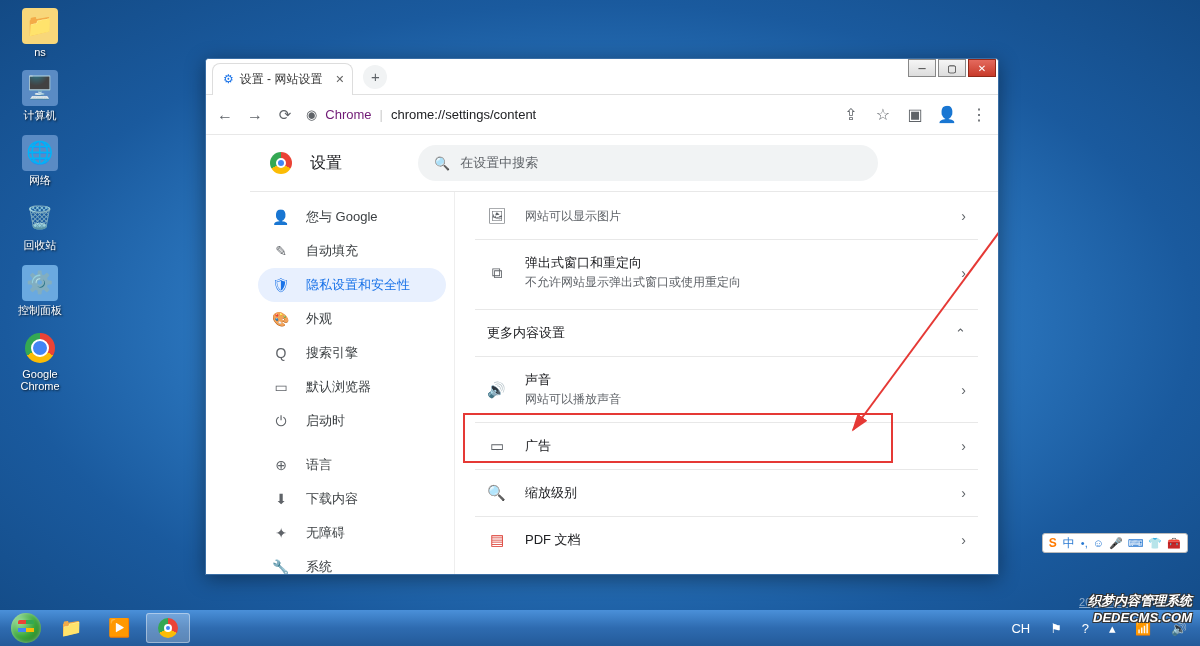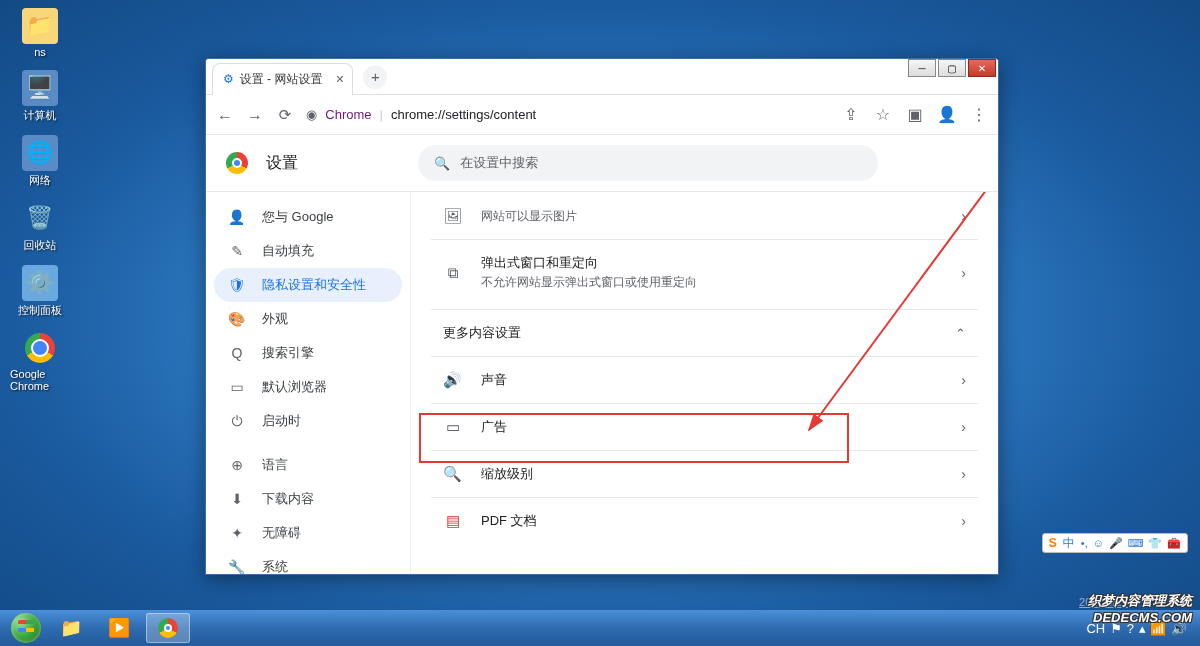--- a/index.html
+++ b/index.html
@@ -3,21 +3,21 @@
 <meta charset="utf-8">
 <style>
 * { margin: 0; padding: 0; box-sizing: border-box; font-family: "Segoe UI", "Microsoft YaHei", Arial, sans-serif; }
 html, body { width: 1200px; height: 646px; overflow: hidden; }
 body { background: radial-gradient(ellipse at center, #4fa8e8 0%, #2e7bc4 40%, #1a5a9e 70%, #134a85 100%); position: relative; }
 
 
 .desktop-icons { position: absolute; top: 8px; left: 10px; display: flex; flex-direction: column; gap: 12px; }
 .d-icon { width: 60px; display: flex; flex-direction: column; align-items: center; gap: 2px; cursor: pointer; }
 .d-icon .ico { width: 36px; height: 36px; background: #f8d77a; border-radius: 4px; display:flex;align-items:center;justify-content:center;font-size:22px;}
-.d-icon .lbl { color: #fff; font-size: 11px; text-align: left; text-shadow: 1px 1px 2px rgba(0,0,0,0.8); }
+.d-icon .lbl { color: #fff; font-size: 11px; text-align: center; text-shadow: 1px 1px 2px rgba(0,0,0,0.8); }
 
 
 .chrome-window { position: absolute; left: 205px; top: 58px; width: 794px; height: 517px; background: #fff; border: 1px solid #3a6ea5; border-radius: 4px 4px 0 0; box-shadow: 0 4px 20px rgba(0,0,0,0.4); display: flex; flex-direction: column; overflow: hidden; }
 
 .titlebar { height: 36px; background: #fff; display: flex; align-items: center; border-bottom: 1px solid #e0e0e0; position: relative; }
 .tab { height: 32px; margin-left: 6px; margin-top: 4px; padding: 0 30px 0 10px; background: #fff; border-radius: 8px 8px 0 0; display: flex; align-items: center; gap: 6px; font-size: 12px; color: #333; position: relative; border: 1px solid #ddd; border-bottom: none; }
 .tab .close-x { position: absolute; right: 8px; font-size: 11px; color: #666; cursor: pointer; }
 .newtab { width: 24px; height: 24px; margin-left: 10px; border-radius: 50%; background: #f1f3f4; display:flex;align-items:center;justify-content:center;font-size:15px;color:#5f6368;cursor:pointer; }
 .win-controls { position: absolute; right: 0; top: 0; display: flex; }
 .win-btn { width: 28px; height: 18px; display:flex;align-items:center;justify-content:center;font-size:10px;cursor:pointer;border:1px solid #888;margin-right:2px;background:linear-gradient(#f5f5f5,#ddd);}
@@ -25,21 +25,21 @@
 
 .omnibar { height: 40px; display: flex; align-items: center; padding: 0 10px; gap: 12px; border-bottom: 1px solid #e8e8e8; }
 .nav-ico { width: 18px; height: 18px; color: #5f6368; cursor: pointer; display:flex;align-items:center;justify-content:center;font-size:16px; }
 .nav-ico.reload { font-size: 15px; }
 .urlbox { flex: 1; display: flex; align-items: center; gap: 8px; font-size: 13px; color: #5f6368; }
 .urlbox .secure { color:#5f6368;font-size:13px; }
 .urlbox .chrome-prefix { color:#701a75; }
 .urlbox .path { color:#202124; }
 .right-icons { display:flex; gap:14px; align-items:center;}
 
-.content-area { flex: 1; display: flex; flex-direction: column; overflow: hidden; }
+.content-area { flex: 1; display: flex; flex-direction: column; overflow: hidden; padding-left: 44px; }
 .settings-header { height: 56px; display:flex;align-items:center;padding:0 20px;gap:18px; }
 .chrome-logo { width:22px;height:22px;border-radius:50%;background:conic-gradient(#ea4335 0 120deg,#fbbc05 120deg 240deg,#34a853 240deg 360deg);position:relative;}
 .chrome-logo::after{content:"";position:absolute;inset:6px;background:#4285f4;border-radius:50%;border:2px solid #fff;}
 .settings-title { font-size: 16px; color: #202124; }
 .search-settings { flex:1; max-width:460px; margin-left:auto; height:36px; background:#f1f3f4;border-radius:18px;display:flex;align-items:center;padding:0 16px;gap:10px;color:#5f6368;font-size:13px;margin-right:100px;}
 
 .settings-body { flex:1; display:flex; overflow:hidden; border-top:1px solid #e8e8e8;}
 .sidebar { width: 205px; padding: 8px 0; overflow-y: auto; border-right: 1px solid #eee;}
 .sb-item { height: 34px; margin: 0 8px; padding: 0 14px; display:flex;align-items:center;gap:16px;border-radius:17px;font-size:13px;color:#3c4043;cursor:pointer;}
 .sb-item.active { background:#e8f0fe; color:#1a73e8; }
@@ -65,21 +65,21 @@
 .start-orb { width:40px;height:36px;display:flex;align-items:center;justify-content:center;cursor:pointer;}
 .start-orb .orb { width:30px;height:30px;border-radius:50%;background:radial-gradient(circle at 30% 30%,#9de09d,#3ba73b 50%,#1a6b1a);box-shadow:0 0 4px rgba(255,255,255,0.5) inset;position:relative;}
 .start-orb .orb::after{content:"";position:absolute;inset:7px;background:
   linear-gradient(#ea4335 0 50%,transparent 50%) 0 0/50% 50% no-repeat,
   linear-gradient(#34a853 0 50%,transparent 50%) 100% 0/50% 50% no-repeat,
   linear-gradient(#4285f4 0 50%,transparent 50%) 0 100%/50% 50% no-repeat,
   linear-gradient(#fbbc05 0 50%,transparent 50%) 100% 100%/50% 50% no-repeat;
   border-radius:2px;}
 .tb-item { width:44px;height:30px;display:flex;align-items:center;justify-content:center;border-radius:3px;cursor:pointer;font-size:18px;}
 .tb-item.active { background:rgba(255,255,255,0.25);box-shadow:inset 0 0 0 1px rgba(255,255,255,0.4);}
-.tray { margin-left:auto;display:flex;align-items:center;gap:5px;color:#fff;font-size:11px;padding-right:6px;}
+.tray { margin-left:auto;display:flex;align-items:center;gap:20px;color:#fff;font-size:11px;padding-right:6px;}
 .tray-ico { font-size:13px;cursor:pointer;}
 
 
 .ime-bar { position:absolute;right:12px;top:533px;height:20px;background:#fff;border:1px solid #bbb;border-radius:3px;display:flex;align-items:center;gap:6px;padding:0 6px;font-size:12px;cursor:pointer;}
 .ime-bar span.sogou { color:#ff7a00;font-weight:bold;}
 .ime-icons { display:flex;gap:5px;}
 .ime-icons i { font-style:normal;color:#2a7ad2;font-size:11px;}
 
 
 .wm { position:absolute;font-size:13px;font-weight:bold;color:#fff;font-style:italic;text-shadow:1px 1px 0 #333,-1px -1px 0 #333,1px -1px 0 #333,-1px 1px 0 #333;}
@@ -233,20 +233,21 @@
         <div class="divider" style="margin-top:4px"></div>
         <div class="section-header">
           <span>更多内容设置</span>
           <span class="chev">⌃</span>
         </div>
         <div class="divider"></div>
         <div class="setting-row">
           <div class="row-ico">🔊</div>
           <div class="row-text">
               <div class="row-title">声音</div>
+              <div class="row-sub">网站可以播放声音</div>
             </div>
           <div class="chev">›</div>
         </div>
         <div class="divider"></div>
         <div class="setting-row">
           <div class="row-ico">▭</div>
           <div class="row-text">
               <div class="row-title">广告</div>
             </div>
           <div class="chev">›</div>

